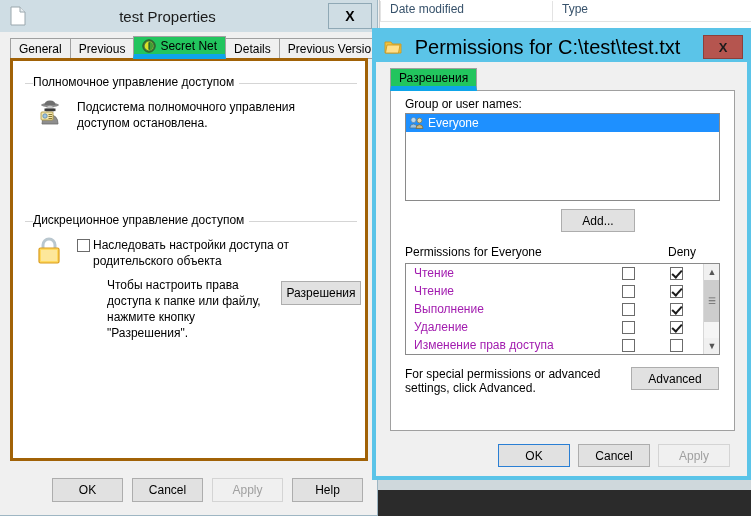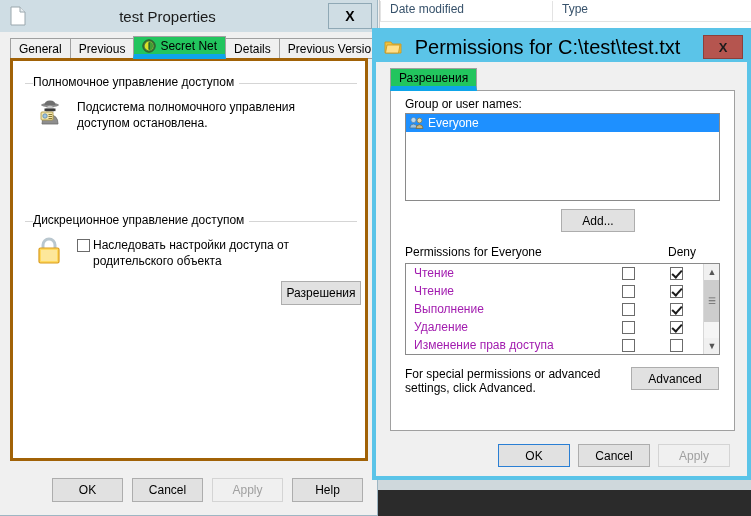--- a/index.html
+++ b/index.html
@@ -307,20 +307,21 @@
         <svg width="28" height="30" viewBox="0 0 28 30">
           <path d="M8 14 v-4 a6 6 0 0 1 12 0 v4" fill="none" stroke="#b9c7cf" stroke-width="3"></path>
           <rect x="4" y="13" width="20" height="15" rx="1.5" fill="#ffd95e" stroke="#d99b1c" stroke-width="1.2"></rect>
           <rect x="6" y="15" width="16" height="11" fill="#fde79a"></rect>
         </svg>
       </div>
 
       <div class="chk" style="position:absolute; left:52px; top:18px;"></div>
       <div class="body-text" style="position:absolute; left:68px; top:16px; width:256px;">Наследовать настройки доступа от родительского объекта</div>
 
+      <div class="body-text" style="position:absolute; left:82px; top:56px; width:166px;">Чтобы настроить права доступа к папке или файлу, нажмите кнопку "Разрешения".</div>
 
       <div class="win-btn" style="position:absolute; left:256px; top:60px; width:80px; height:24px;">Разрешения</div>
     </div>
   </div>
 
   <div style="position:absolute; left:0px; top:470px; width:376px; height:46px;">
     <div class="win-btn" style="position:absolute; left:52px; top:8px; width:71px; height:24px;">OK</div>
     <div class="win-btn" style="position:absolute; left:132px; top:8px; width:71px; height:24px;">Cancel</div>
     <div class="win-btn disabled" style="position:absolute; left:212px; top:8px; width:71px; height:24px;">Apply</div>
     <div class="win-btn" style="position:absolute; left:292px; top:8px; width:71px; height:24px;">Help</div>

